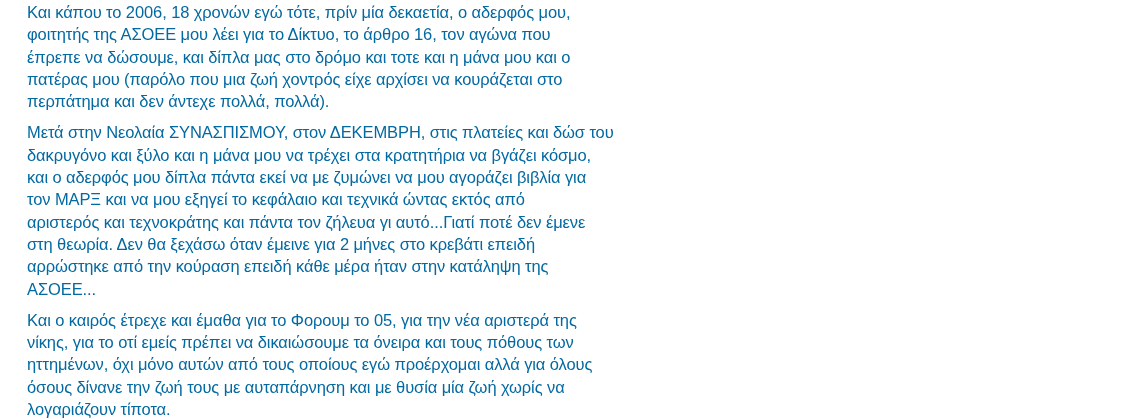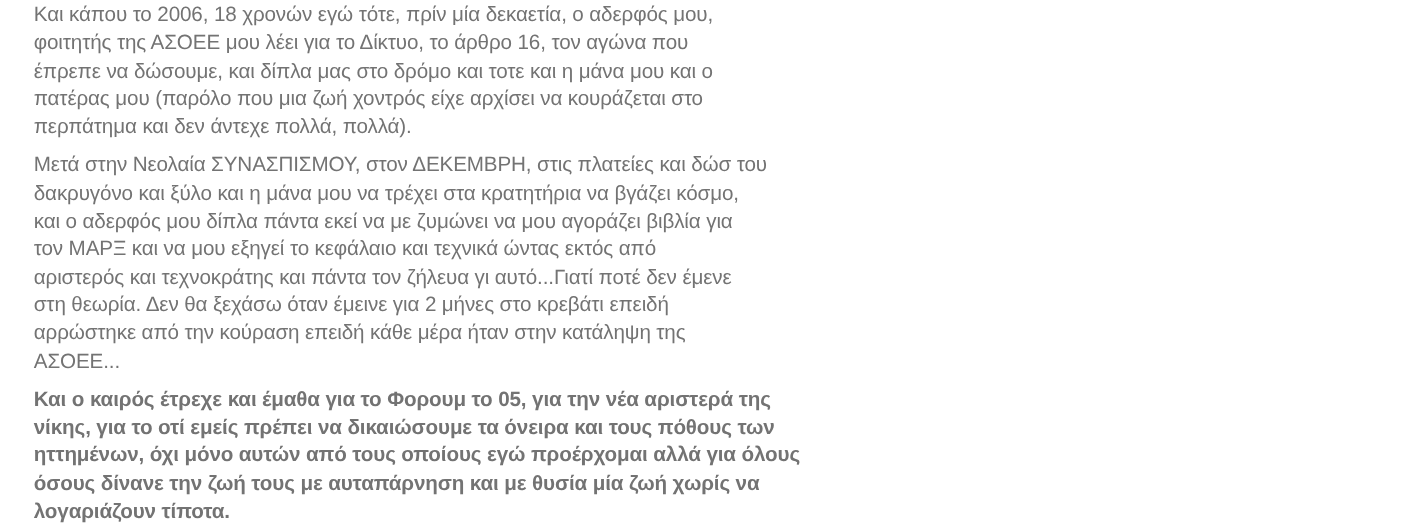--- a/index.html
+++ b/index.html
@@ -19,27 +19,26 @@
     position: absolute;
     left: 27px;
     top: 1px;
     width: 640px; 
   }
   .para {
     margin: 0 0 9px 0;
     font-size: 16.5px;
     line-height: 22.3px;
     font-weight: 400;
-    color: #737373;
+    color: #0369a1;
     white-space: pre;      
     letter-spacing: -0.1px;
   }
   .para:last-child {
     margin-bottom: 0;
-    font-weight: bold;
   }
 </style>
 </head>
 <body>
 
 <article class="article">
   <p class="para">Και κάπου το 2006, 18 χρονών εγώ τότε, πρίν μία δεκαετία, ο αδερφός μου,
 φοιτητής της ΑΣΟΕΕ μου λέει για το Δίκτυο, το άρθρο 16, τον αγώνα που
 έπρεπε να δώσουμε, και δίπλα μας στο δρόμο και τοτε και η μάνα μου και ο
 πατέρας μου (παρόλο που μια ζωή χοντρός είχε αρχίσει να κουράζεται στο

